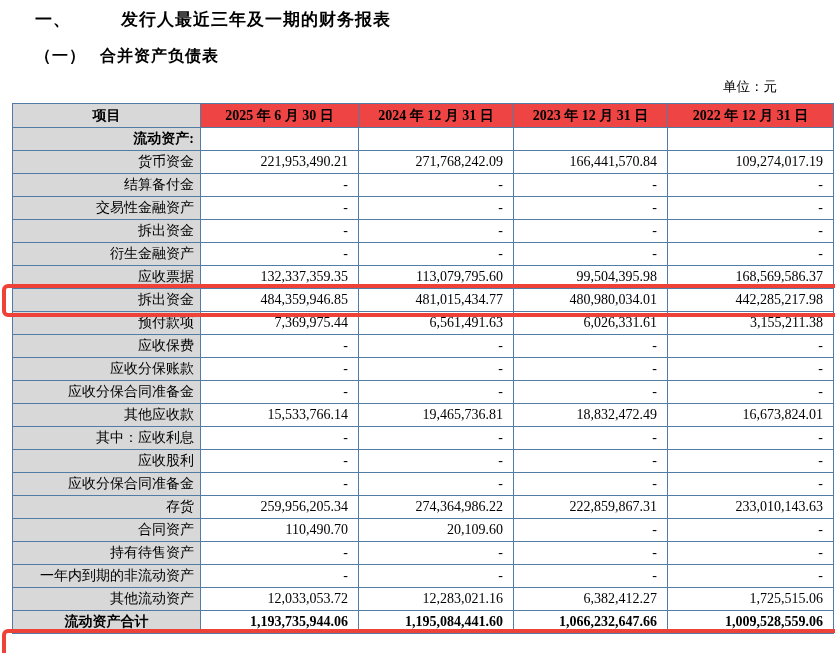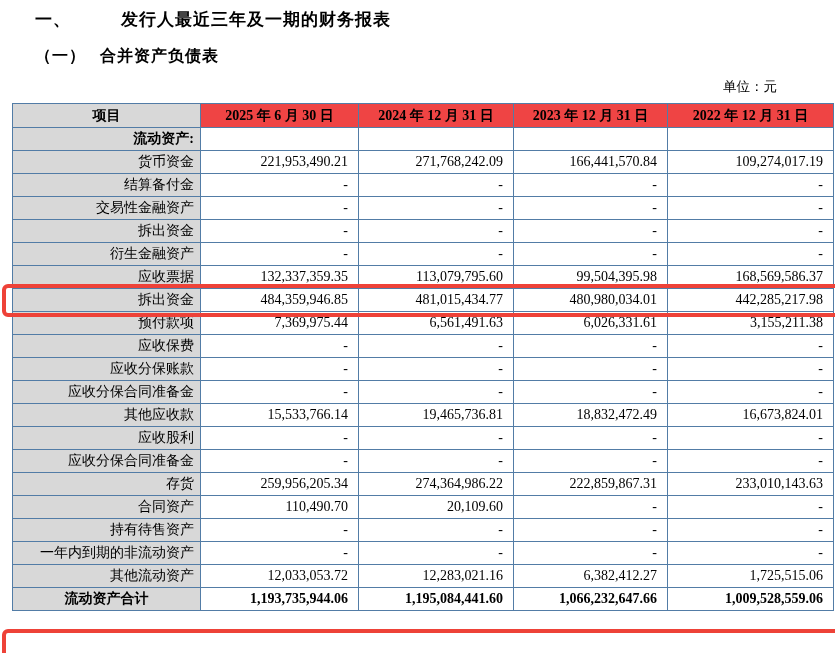--- a/index.html
+++ b/index.html
@@ -201,20 +201,27 @@
             <td class="num">-</td>
           </tr>
           <tr>
             <td class="label">其他应收款</td>
             <td class="num">15,533,766.14</td>
             <td class="num">19,465,736.81</td>
             <td class="num">18,832,472.49</td>
             <td class="num">16,673,824.01</td>
           </tr>
           <tr>
+            <td class="label">其中：应收利息</td>
+            <td class="num">-</td>
+            <td class="num">-</td>
+            <td class="num">-</td>
+            <td class="num">-</td>
+          </tr>
+          <tr>
             <td class="label indent">应收股利</td>
             <td class="num">-</td>
             <td class="num">-</td>
             <td class="num">-</td>
             <td class="num">-</td>
           </tr>
           <tr>
             <td class="label">应收分保合同准备金</td>
             <td class="num">-</td>
             <td class="num">-</td>

